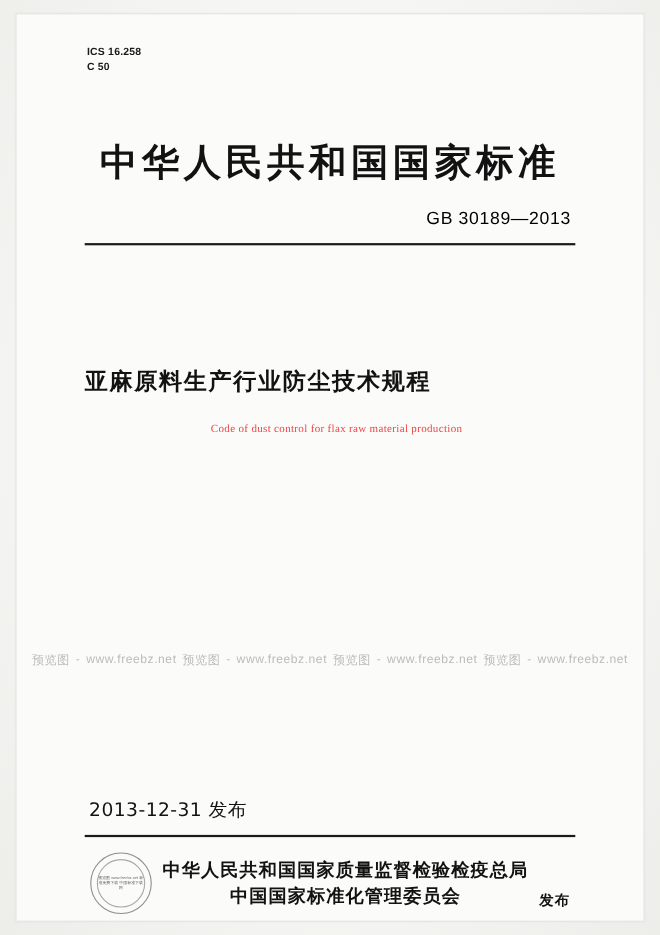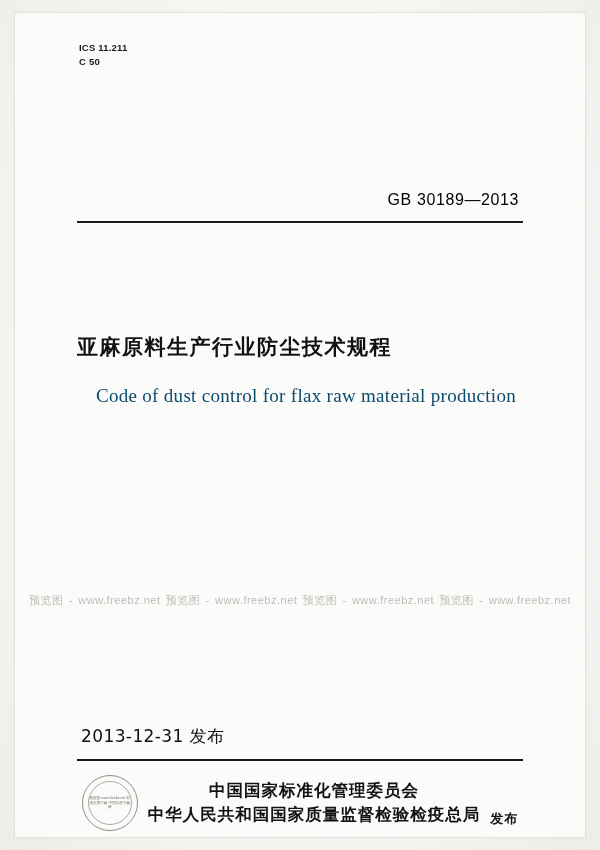--- a/index.html
+++ b/index.html
@@ -117,22 +117,22 @@
     letter-spacing: 1.5px;
     color: #121212;
   }
   .doc-title-en {
     position: absolute;
     left: 12px;
     right: 0;
     top: 352px;
     text-align: center;
     font-family: "Liberation Serif", serif;
-    font-size: 19px;
-    color: #0c4a6e;
+    font-size: 10px;
+    color: #ef4444;
     letter-spacing: 0.3px;
   }
 
   
   .watermark {
     position: absolute;
     left: 0;
     right: 0;
     top: 546px;
     height: 22px;
@@ -243,47 +243,48 @@
   }
 </style>
 </head>
 <body>
 
 <div class="page">
   <div class="sheet">
     <div class="content">
 
       <div class="ics-block">
-        <div>ICS 11.211</div>
+        <div>ICS 16.258</div>
         <div>C 50</div>
       </div>
 
 
+      <div class="cn-standard-title">中华人民共和国国家标准</div>
 
       <div class="std-number">GB 30189—2013</div>
 
       <div class="rule-top"></div>
 
       <div class="doc-title-cn">亚麻原料生产行业防尘技术规程</div>
 
       <div class="doc-title-en">Code of dust control for flax raw material production</div>
 
       <div class="date-left">2013-12-31 发布</div>
 
 
       <div class="rule-bottom"></div>
 
       <div class="publisher">
         <div class="pub-seal">
           <div class="seal-inner"></div>
           <div class="seal-text">预览图 www.freebz.net 标准免费下载 中国标准下载网</div>
         </div>
         <div class="pub-names">
+          <div>中华人民共和国国家质量监督检验检疫总局</div>
           <div>中国国家标准化管理委员会</div>
-          <div>中华人民共和国国家质量监督检验检疫总局</div>
         </div>
         <div class="pub-issue">发布</div>
       </div>
 
     </div>
 
     <div class="watermark full">
       <span class="wm-item">预览图</span>
       <span class="wm-item">-</span>
       <span class="wm-item">www.freebz.net</span>

